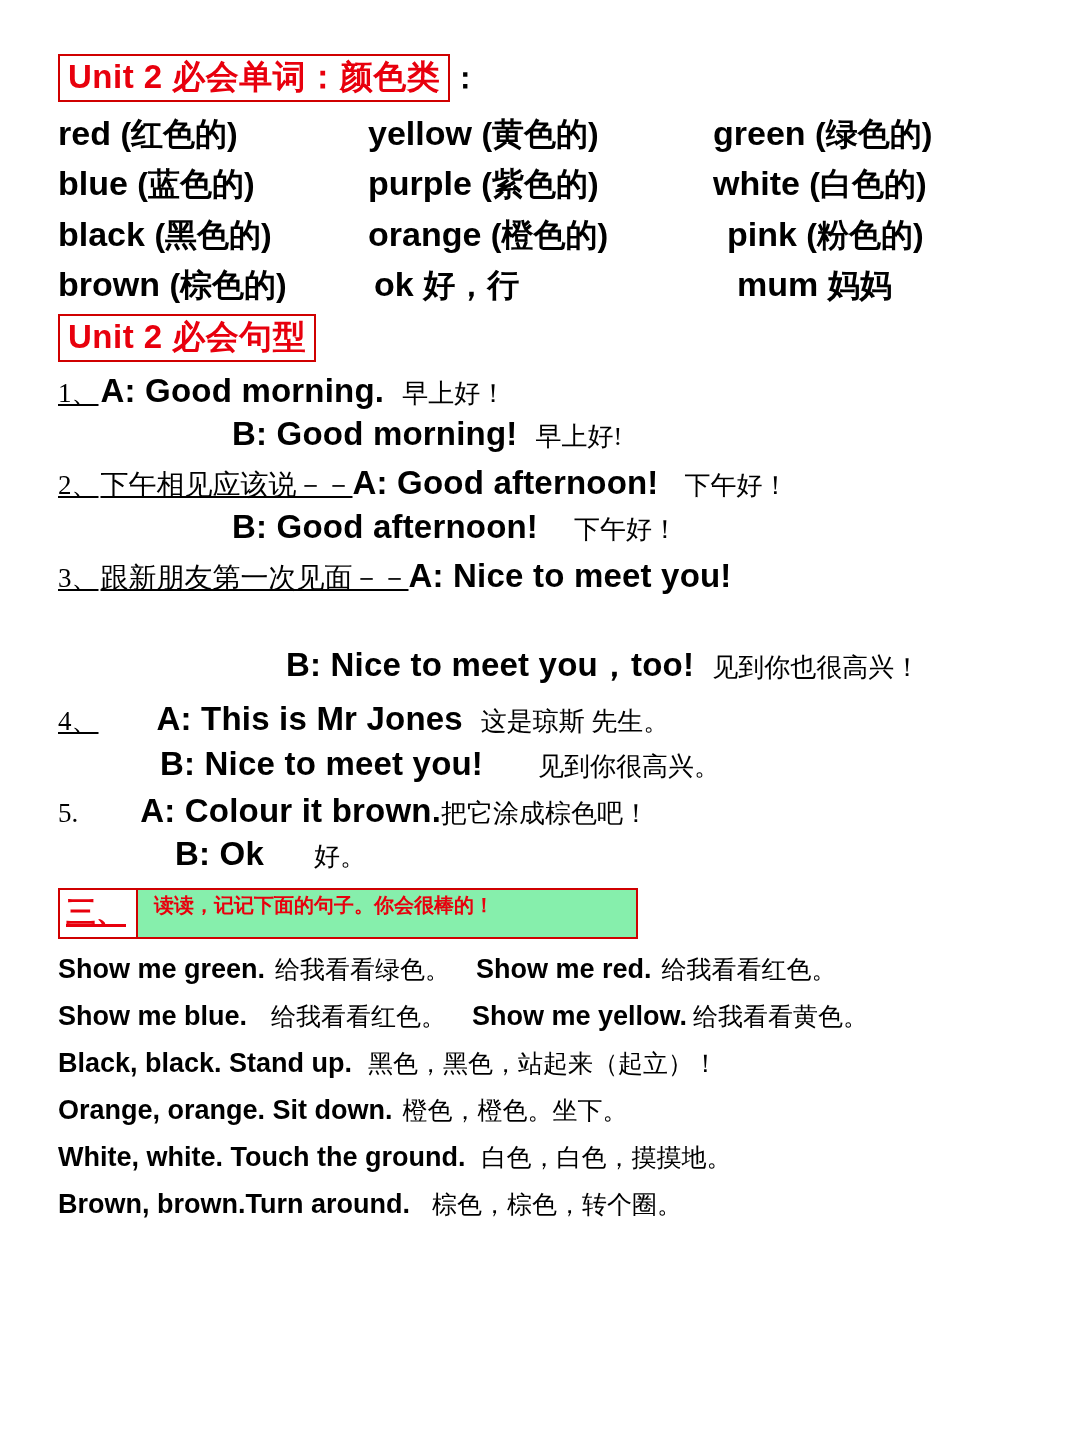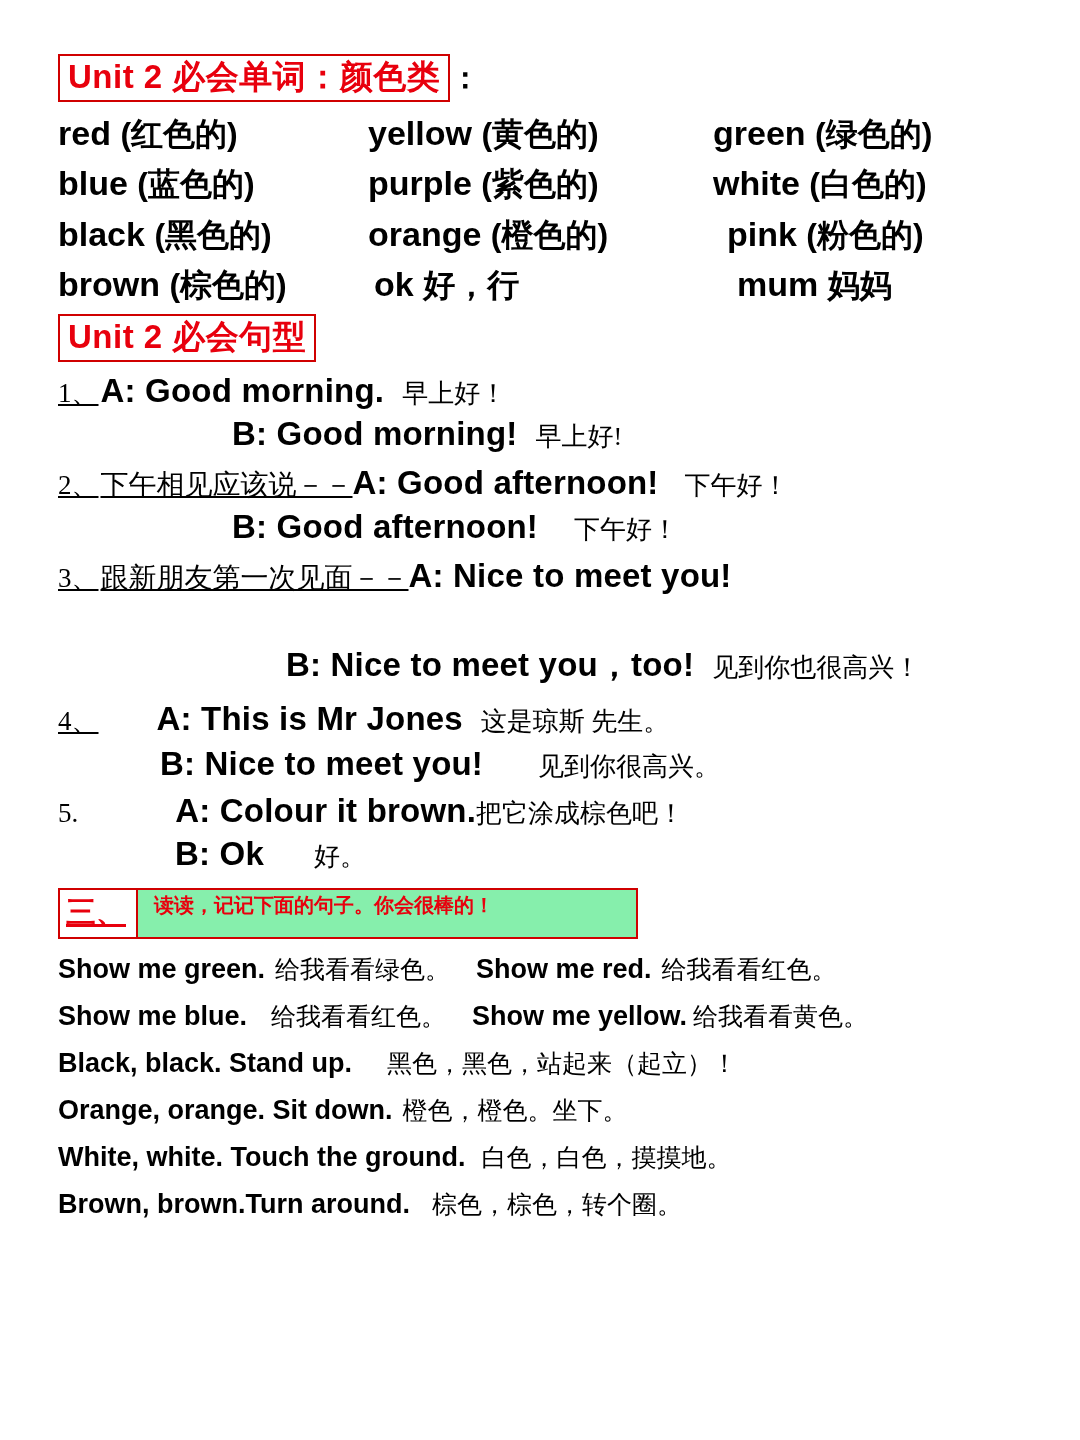--- a/index.html
+++ b/index.html
@@ -255,21 +255,21 @@
       <span class="cn-trail">这是琼斯 先生。</span>
     </div>
 
     <div class="sent-row indent-c" style="margin-top:6px;gap:37px;">
       <span class="en">B: Nice to meet you!</span>
       <span class="cn-trail">见到你很高兴。</span>
     </div>
 
     <div class="sent-row" style="margin-top:8px;">
       <span class="num-plain">5.</span>
-      <span class="en" style="margin-left:95px;">A: Colour it brown.</span>
+      <span class="en" style="margin-left:60px;">A: Colour it brown.</span>
       <span class="cn-trail" style="margin-left:0;">把它涂成棕色吧！</span>
     </div>
 
     <div class="sent-row indent-d" style="margin-top:0;gap:36px;">
       <span class="en">B:   Ok</span>
       <span class="cn-trail" style="margin-left:14px;">好。</span>
     </div>
 
   </div>
 
@@ -291,21 +291,21 @@
     <div class="chant-row">
       <span class="chant-en">Show me blue.</span>
       <span class="chant-cn" style="margin-left:24px;">给我看看红色。</span>
       <span class="chant-gap"></span>
       <span class="chant-en">Show me yellow.</span>
       <span class="chant-cn" style="margin-left:6px;">给我看看黄色。</span>
     </div>
 
     <div class="chant-row">
       <span class="chant-en">Black, black. Stand up.</span>
-      <span class="chant-cn" style="margin-left:35px;">黑色，黑色，站起来（起立）！</span>
+      <span class="chant-cn" style="margin-left:16px;">黑色，黑色，站起来（起立）！</span>
     </div>
 
     <div class="chant-row">
       <span class="chant-en">Orange, orange. Sit down.</span>
       <span class="chant-cn">橙色，橙色。坐下。</span>
     </div>
 
     <div class="chant-row">
       <span class="chant-en">White, white. Touch the ground.</span>
       <span class="chant-cn" style="margin-left:16px;">白色，白色，摸摸地。</span>

